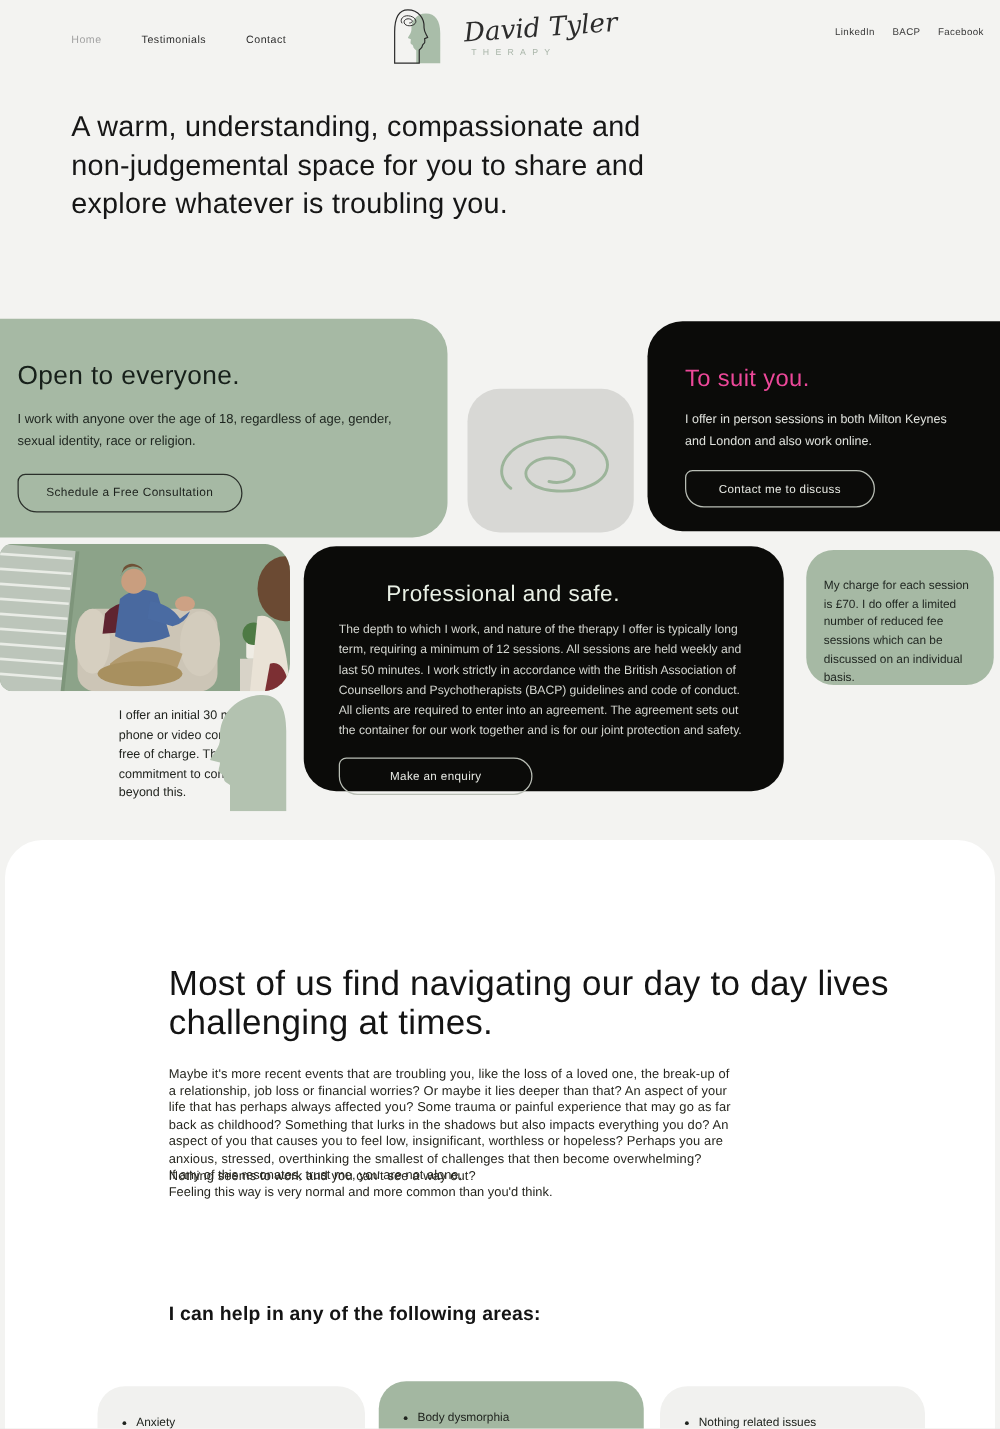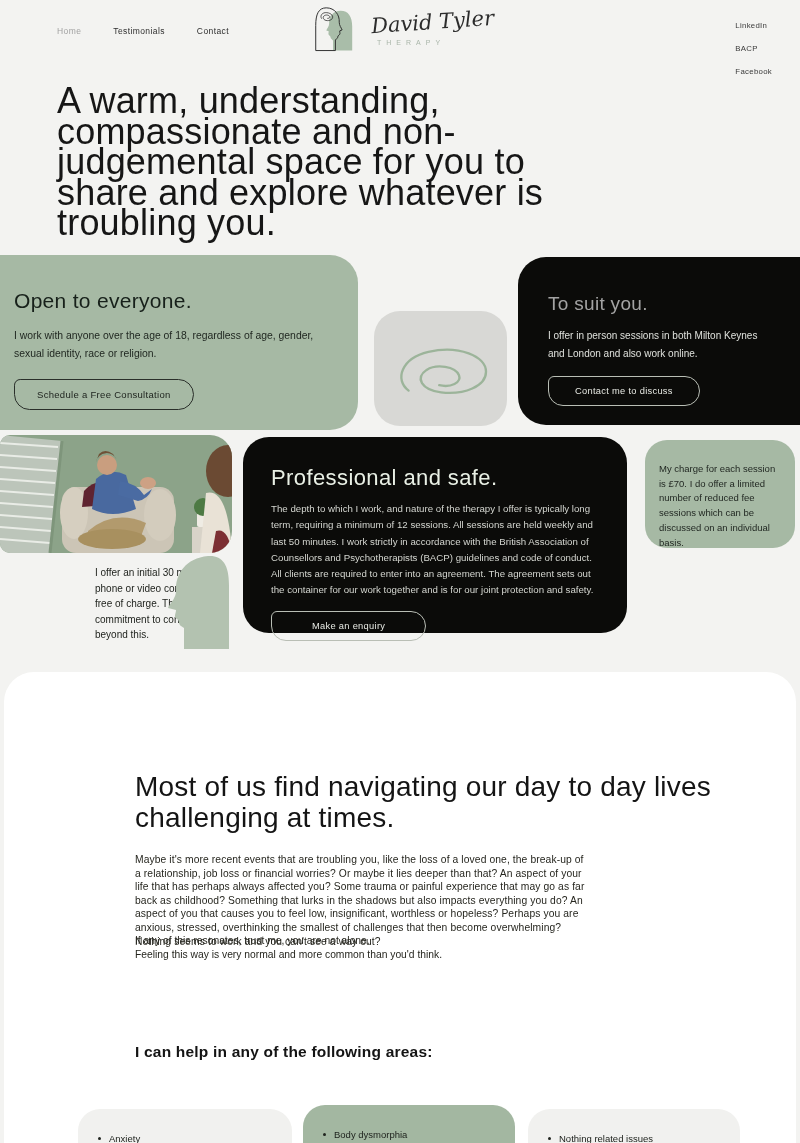--- a/index.html
+++ b/index.html
@@ -6,31 +6,31 @@
   html,body { background:#e9e9e7; }
   body { font-family:"Liberation Sans", sans-serif; }
   .page {
     position:relative; width:800px; height:1143px; margin:0 auto;
     background:#f3f3f1; overflow:hidden;
   }
   
   .nav-left { position:absolute; top:26px; left:57px; display:flex; gap:32px; }
   .nav-link { font-size:8.5px; letter-spacing:.4px; color:#2e2e2e; cursor:pointer; }
   .nav-link.active { color:#a2a2a2; }
-  .nav-right { position:absolute; top:21px; right:28px; display:flex; gap:14px;flex-direction:column; }
+  .nav-right { position:absolute; top:21px; right:13px; display:flex; gap:14px; }
   .social-link { font-size:7.8px; letter-spacing:.3px; color:#3a3a3a; cursor:pointer; }
   .logo { position:absolute; top:4px; left:305px; display:flex; align-items:flex-start; gap:10px; }
   .logo-mark { width:56px; height:48px; }
   .logo-text { padding-top:6px; }
   .logo-name { font-family:"DejaVu Serif", serif; font-style:italic; font-size:21px; color:#2c2c2c; transform:rotate(-4deg); }
   .logo-sub { font-size:7px; letter-spacing:5px; color:#aab6aa; margin-top:5px; padding-left:6px; }
   
   .hero-headline {
     position:absolute; top:86px; left:57px; width:500px;
-    font-size:36px; line-height:30.5px; letter-spacing:.2px; color:#161616; font-weight:400;
+    font-size:23px; line-height:30.5px; letter-spacing:.2px; color:#161616; font-weight:400;
   }
   
   .card-open {
     position:absolute; left:0; top:255px; width:358px; height:175px;
     background:#a6b9a4; border-radius:0 28px 28px 0; padding:34px 30px 0 14px;
   }
   .card-open-title { font-size:21px; color:#17201a; letter-spacing:.3px; }
   .card-open-body { margin-top:14px; font-size:10.4px; line-height:1.75; color:#1d241e; width:300px; }
   .btn-dark {
     display:inline-block; margin-top:16px; padding:9px 22px;
@@ -38,37 +38,37 @@
     font-size:9.5px; letter-spacing:.3px; color:#1c211c; background:transparent; cursor:pointer;
   }
   .tile-swirl {
     position:absolute; left:374px; top:311px; width:133px; height:115px;
     background:#d8d8d5; border-radius:26px; display:flex; align-items:center; justify-content:center;
   }
   .card-suit {
     position:absolute; left:518px; top:257px; width:282px; height:168px;
     background:#0b0b09; border-radius:28px 0 0 28px; padding:36px 30px 0 30px;
   }
-  .card-suit-title { font-size:19px; color:#a3a3a3; letter-spacing:.3px; }
+  .card-suit-title { font-size:19px; color:#ec4899; letter-spacing:.3px; }
   .card-suit-body { margin-top:12px; font-size:10px; line-height:1.75; color:#dfe1dc; width:215px; }
   .btn-light {
     display:inline-block; margin-top:14px; padding:9px 26px;
     border:1px solid #b9beb5; border-radius:8px 20px 20px 20px;
     font-size:9.3px; letter-spacing:.3px; color:#e7e9e3; background:transparent; cursor:pointer;text-align:right;
   }
   
   .photo {
     position:absolute; left:0; top:435px; width:232px; height:118px;
     border-radius:10px 22px 22px 10px; overflow:hidden;
   }
   .card-professional {
     position:absolute; left:243px; top:437px; width:384px; height:196px;
     background:#0b0b09; border-radius:26px; padding:28px 28px 0 28px;
   }
-  .card-professional-title { font-size:22px; color:#e9f0e5; letter-spacing:.4px; }
+  .card-professional-title { font-size:18px; color:#e9f0e5; letter-spacing:.4px;margin-left:38px; }
   .card-professional-body { margin-top:10px; font-size:9.7px; line-height:1.68; color:#d4d6d0; }
   .card-professional-body + .card-professional-body { margin-top:0; }
   .card-fees {
     position:absolute; left:645px; top:440px; width:150px; height:108px;
     background:#a6b9a4; border-radius:22px; padding:22px 14px 0 14px;
   }
   .card-fees-body { font-size:9.5px; line-height:1.55; color:#1e241f; }
   .consult-note {
     position:absolute; left:95px; top:565px; width:135px;
     font-size:10px; line-height:1.55; color:#222520;

